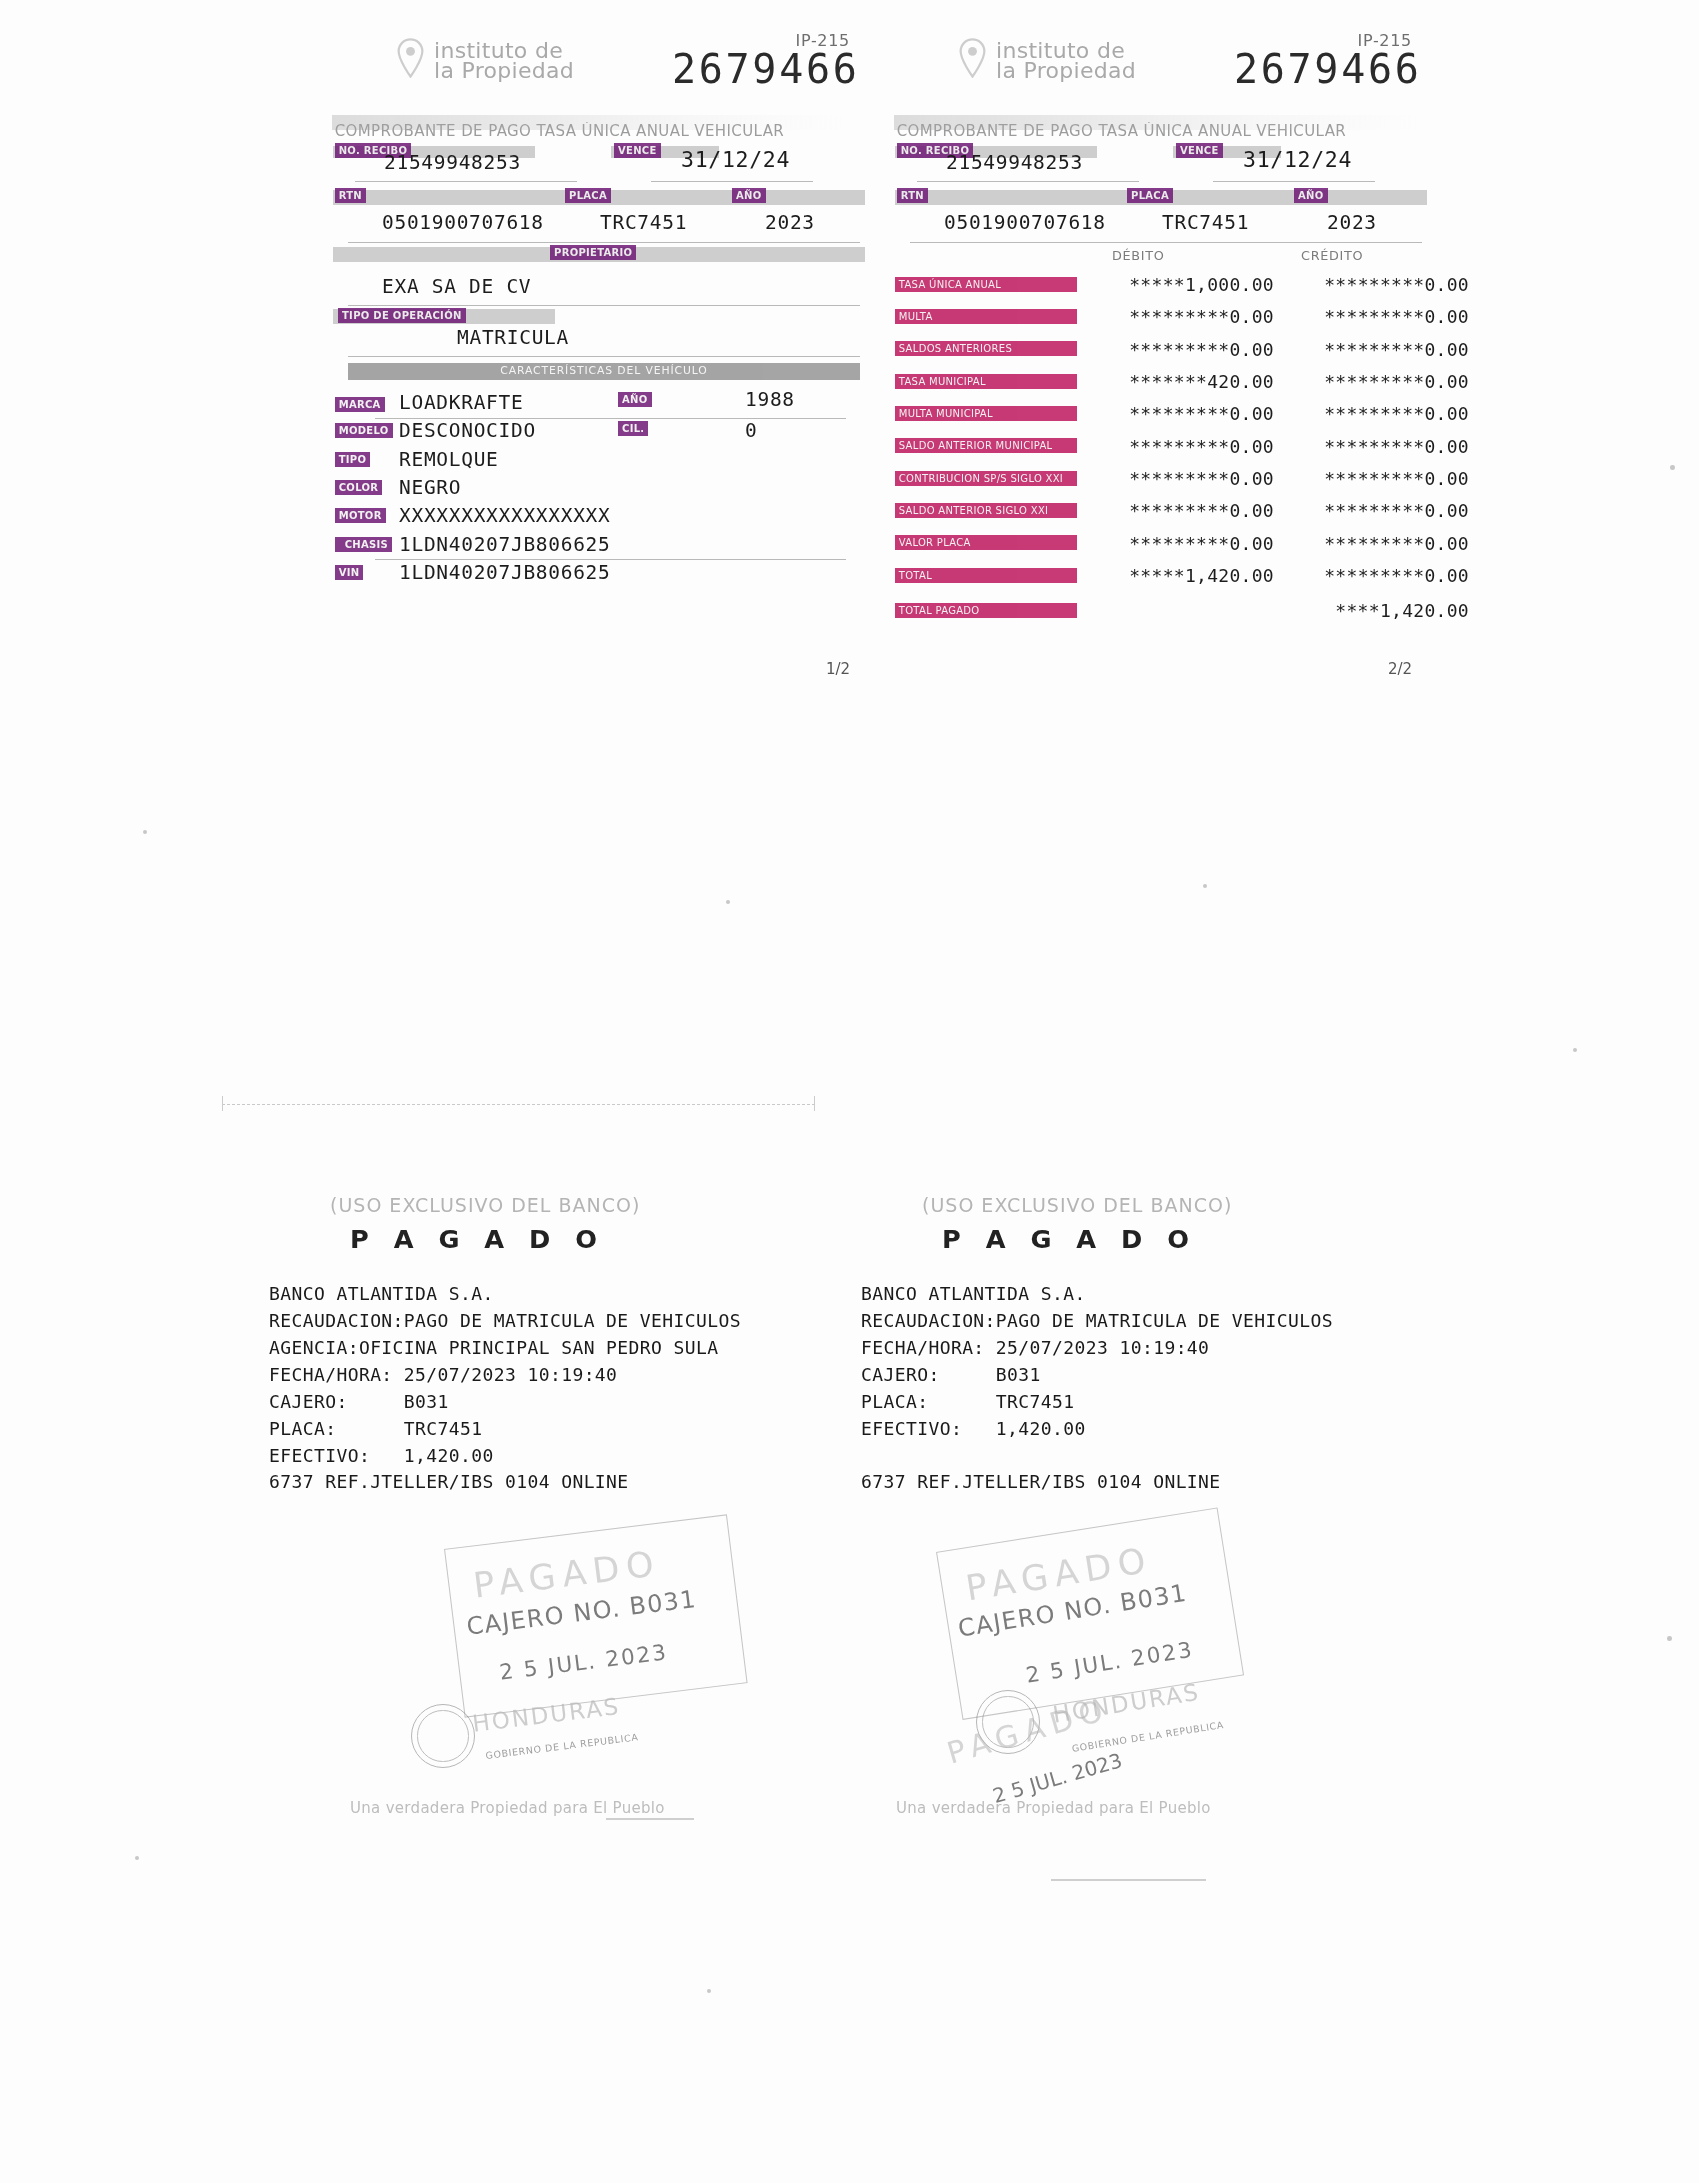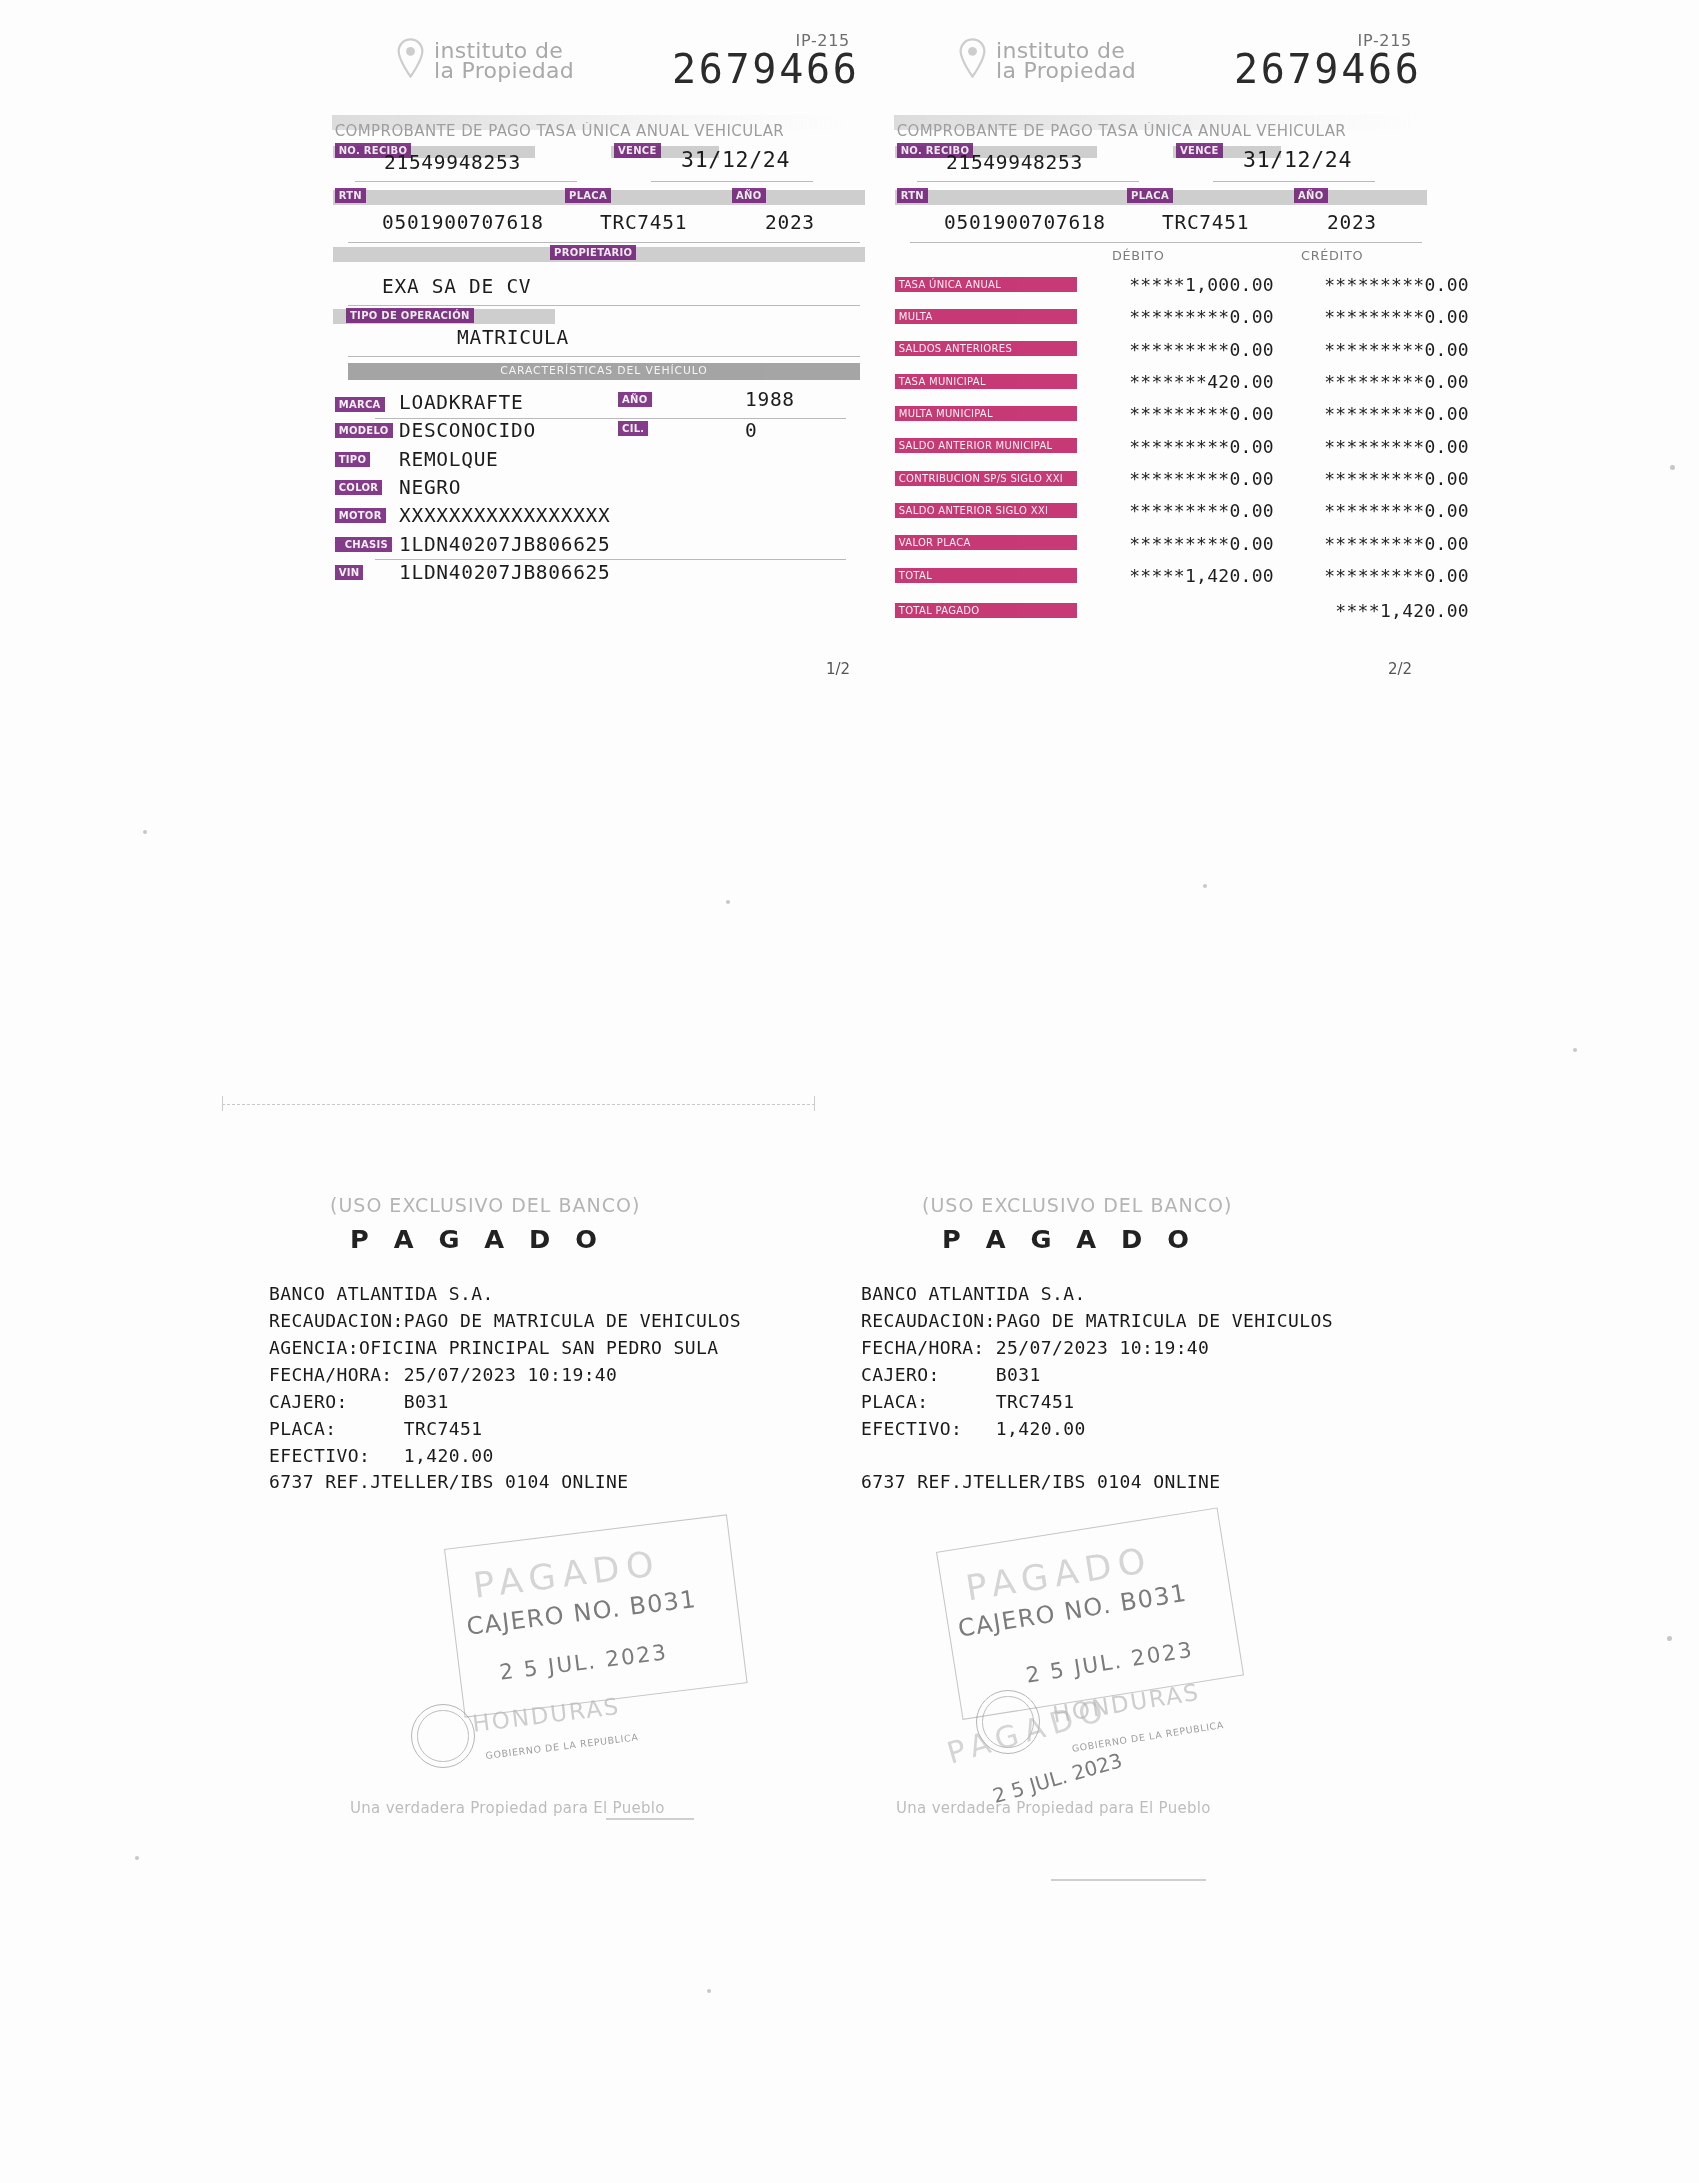--- a/index.html
+++ b/index.html
@@ -337,21 +337,21 @@
     <div class="fieldrow" style="left:256px; top:197px;">TRC7451</div>
     <div class="fieldrow" style="left:421px; top:197px;">2023</div>
     <div class="underline" style="left:20px; top:228px; width:512px;"></div>
 
     <div class="greybar" style="left:5.4px; top:233px; width:532px; height:15px;"></div>
     <div class="boxlabel" style="left:222px; top:231px;">PROPIETARIO</div>
     <div class="fieldrow" style="left:38px; top:261px;">EXA SA DE CV</div>
     <div class="underline" style="left:20px; top:291px; width:512px;"></div>
 
     <div class="greybar" style="left:5.4px; top:295px; width:222px; height:15px;"></div>
-    <div class="boxlabel" style="left:18px; top:294px;text-align:right;">TIPO DE OPERACIÓN</div>
+    <div class="boxlabel" style="left:10px; top:294px;text-align:right;">TIPO DE OPERACIÓN</div>
     <div class="fieldrow" style="left:113px; top:312px;">MATRICULA</div>
     <div class="underline" style="left:20px; top:342px; width:512px;"></div>
 
     <div class="sectionbar" style="left:20px; top:349px; width:512px; height:17.5px;">CARACTERÍSTICAS DEL VEHÍCULO</div>
 
     <div class="boxlabel" style="left:6.7px; top:383px;">MARCA</div>
     <div class="boxlabel" style="left:6.7px; top:409px;">MODELO</div>
     <div class="boxlabel" style="left:6.7px; top:438px;">TIPO</div>
     <div class="boxlabel" style="left:6.7px; top:466px;">COLOR</div>
     <div class="boxlabel" style="left:6.7px; top:494px;">MOTOR</div>

